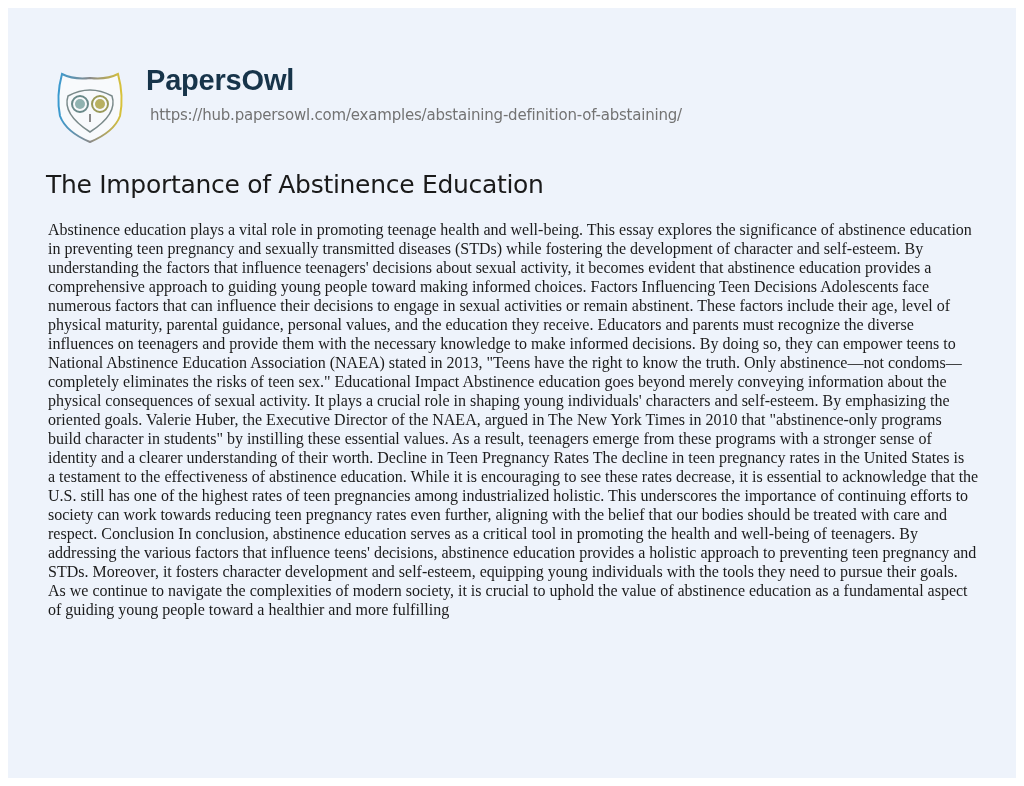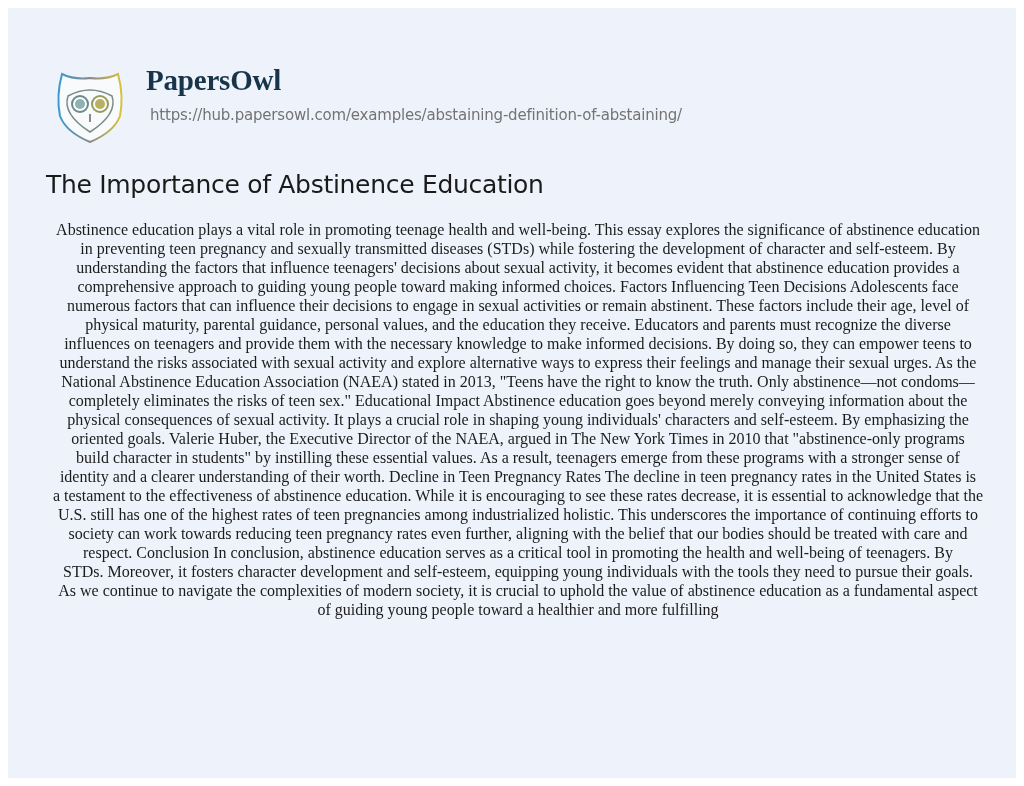--- a/index.html
+++ b/index.html
@@ -10,39 +10,39 @@
     .panel {
       position: absolute; left: 8px; top: 8px; width: 1008px; height: 770px;
       background: #eef3fb;
     }
     .header { position: absolute; left: 44px; top: 58px; height: 100px; }
     .logo {
       position: absolute; left: 10px; top: 8px; width: 72px; height: 80px;
     }
     .brand {
       position: absolute; left: 146px; top: 64px;
-      font-family: Liberation Serif, serif; font-weight: bold;
+      font-family: Liberation Sans, sans-serif; font-weight: bold;
       font-size: 29px; color: #17344a; letter-spacing: -0.2px;
     }
     .url {
       position: absolute; left: 150px; top: 106px;
       font-family: "DejaVu Sans", sans-serif; font-size: 15px;
       color: #737373; letter-spacing: -0.2px;
     }
     .title {
       position: absolute; left: 46px; top: 170px;
       font-family: "DejaVu Sans", sans-serif; font-size: 25px;
       color: #1a1a1a; font-weight: normal; margin: 0; letter-spacing: -0.3px;
     }
     .body-text {
       position: absolute; left: 48px; top: 220px; width: 940px;
       font-family: "Liberation Serif", serif; font-size: 16px;
       line-height: 19px; color: #1b1b1b; margin: 0;
     }
-    .line { display: block; white-space: nowrap; text-align: center; }
+    .line { display: block; white-space: nowrap; }
   </style>
 </head>
 <body>
 
 <div class="panel"></div>
 
 <div class="header">
   <div class="logo">
     <svg width="72" height="80" viewBox="0 0 72 80">
       <defs>
@@ -69,27 +69,27 @@
 <h1 class="title">The Importance of Abstinence Education</h1>
 
 <div class="body-text">
   <span class="line">Abstinence education plays a vital role in promoting teenage health and well-being. This essay explores the significance of abstinence education</span>
   <span class="line">in preventing teen pregnancy and sexually transmitted diseases (STDs) while fostering the development of character and self-esteem. By</span>
   <span class="line">understanding the factors that influence teenagers' decisions about sexual activity, it becomes evident that abstinence education provides a</span>
   <span class="line">comprehensive approach to guiding young people toward making informed choices. Factors Influencing Teen Decisions Adolescents face</span>
   <span class="line">numerous factors that can influence their decisions to engage in sexual activities or remain abstinent. These factors include their age, level of</span>
   <span class="line">physical maturity, parental guidance, personal values, and the education they receive. Educators and parents must recognize the diverse</span>
   <span class="line">influences on teenagers and provide them with the necessary knowledge to make informed decisions. By doing so, they can empower teens to</span>
-  <span class="line">understand the risks associated with sexual activity and explore alternative ways to express their feelings and manage their sexual urges. As the</span>
   <span class="line">National Abstinence Education Association (NAEA) stated in 2013, "Teens have the right to know the truth. Only abstinence—not condoms—</span>
   <span class="line">completely eliminates the risks of teen sex." Educational Impact Abstinence education goes beyond merely conveying information about the</span>
   <span class="line">physical consequences of sexual activity. It plays a crucial role in shaping young individuals' characters and self-esteem. By emphasizing the</span>
   <span class="line">oriented goals. Valerie Huber, the Executive Director of the NAEA, argued in The New York Times in 2010 that "abstinence-only programs</span>
   <span class="line">build character in students" by instilling these essential values. As a result, teenagers emerge from these programs with a stronger sense of</span>
   <span class="line">identity and a clearer understanding of their worth. Decline in Teen Pregnancy Rates The decline in teen pregnancy rates in the United States is</span>
   <span class="line">a testament to the effectiveness of abstinence education. While it is encouraging to see these rates decrease, it is essential to acknowledge that the</span>
   <span class="line">U.S. still has one of the highest rates of teen pregnancies among industrialized holistic. This underscores the importance of continuing efforts to</span>
   <span class="line">society can work towards reducing teen pregnancy rates even further, aligning with the belief that our bodies should be treated with care and</span>
   <span class="line">respect. Conclusion In conclusion, abstinence education serves as a critical tool in promoting the health and well-being of teenagers. By</span>
+  <span class="line">addressing the various factors that influence teens' decisions, abstinence education provides a holistic approach to preventing teen pregnancy and</span>
   <span class="line">STDs. Moreover, it fosters character development and self-esteem, equipping young individuals with the tools they need to pursue their goals.</span>
   <span class="line">As we continue to navigate the complexities of modern society, it is crucial to uphold the value of abstinence education as a fundamental aspect</span>
   <span class="line">of guiding young people toward a healthier and more fulfilling</span>
 </div>
 
 </body></html>

